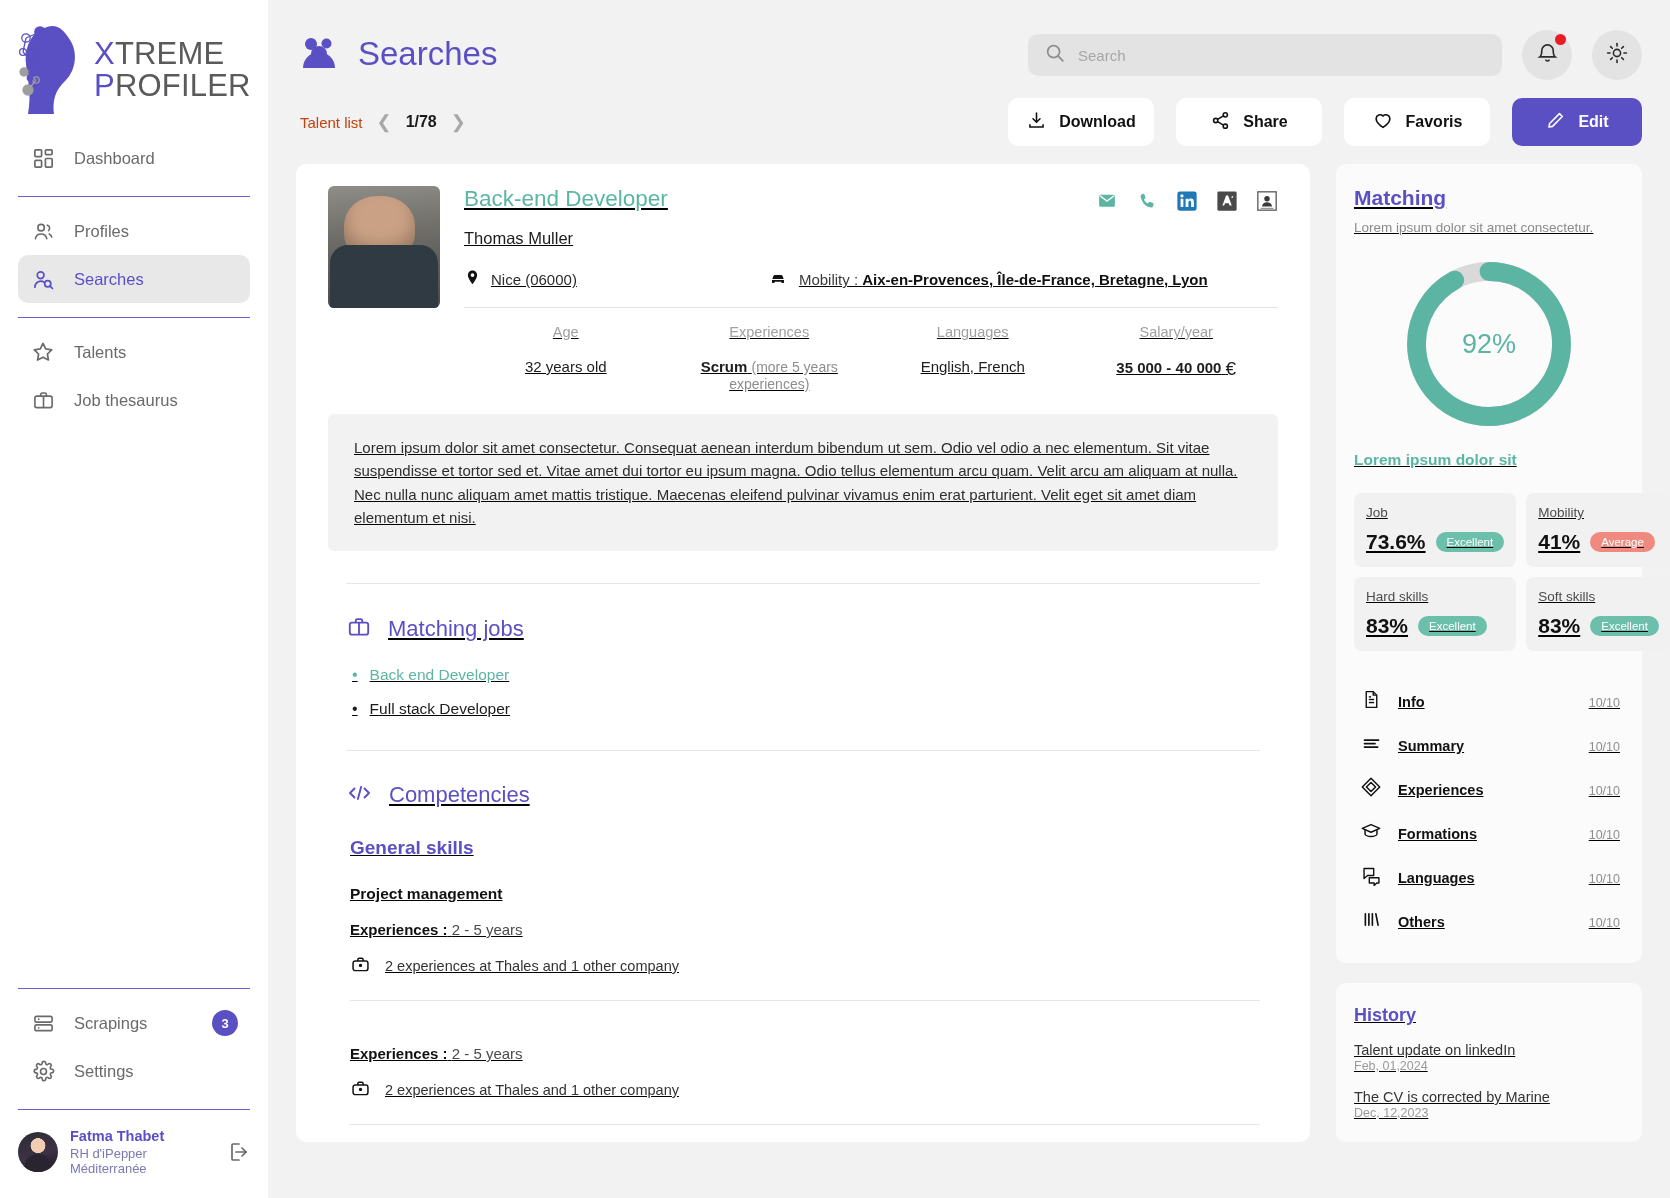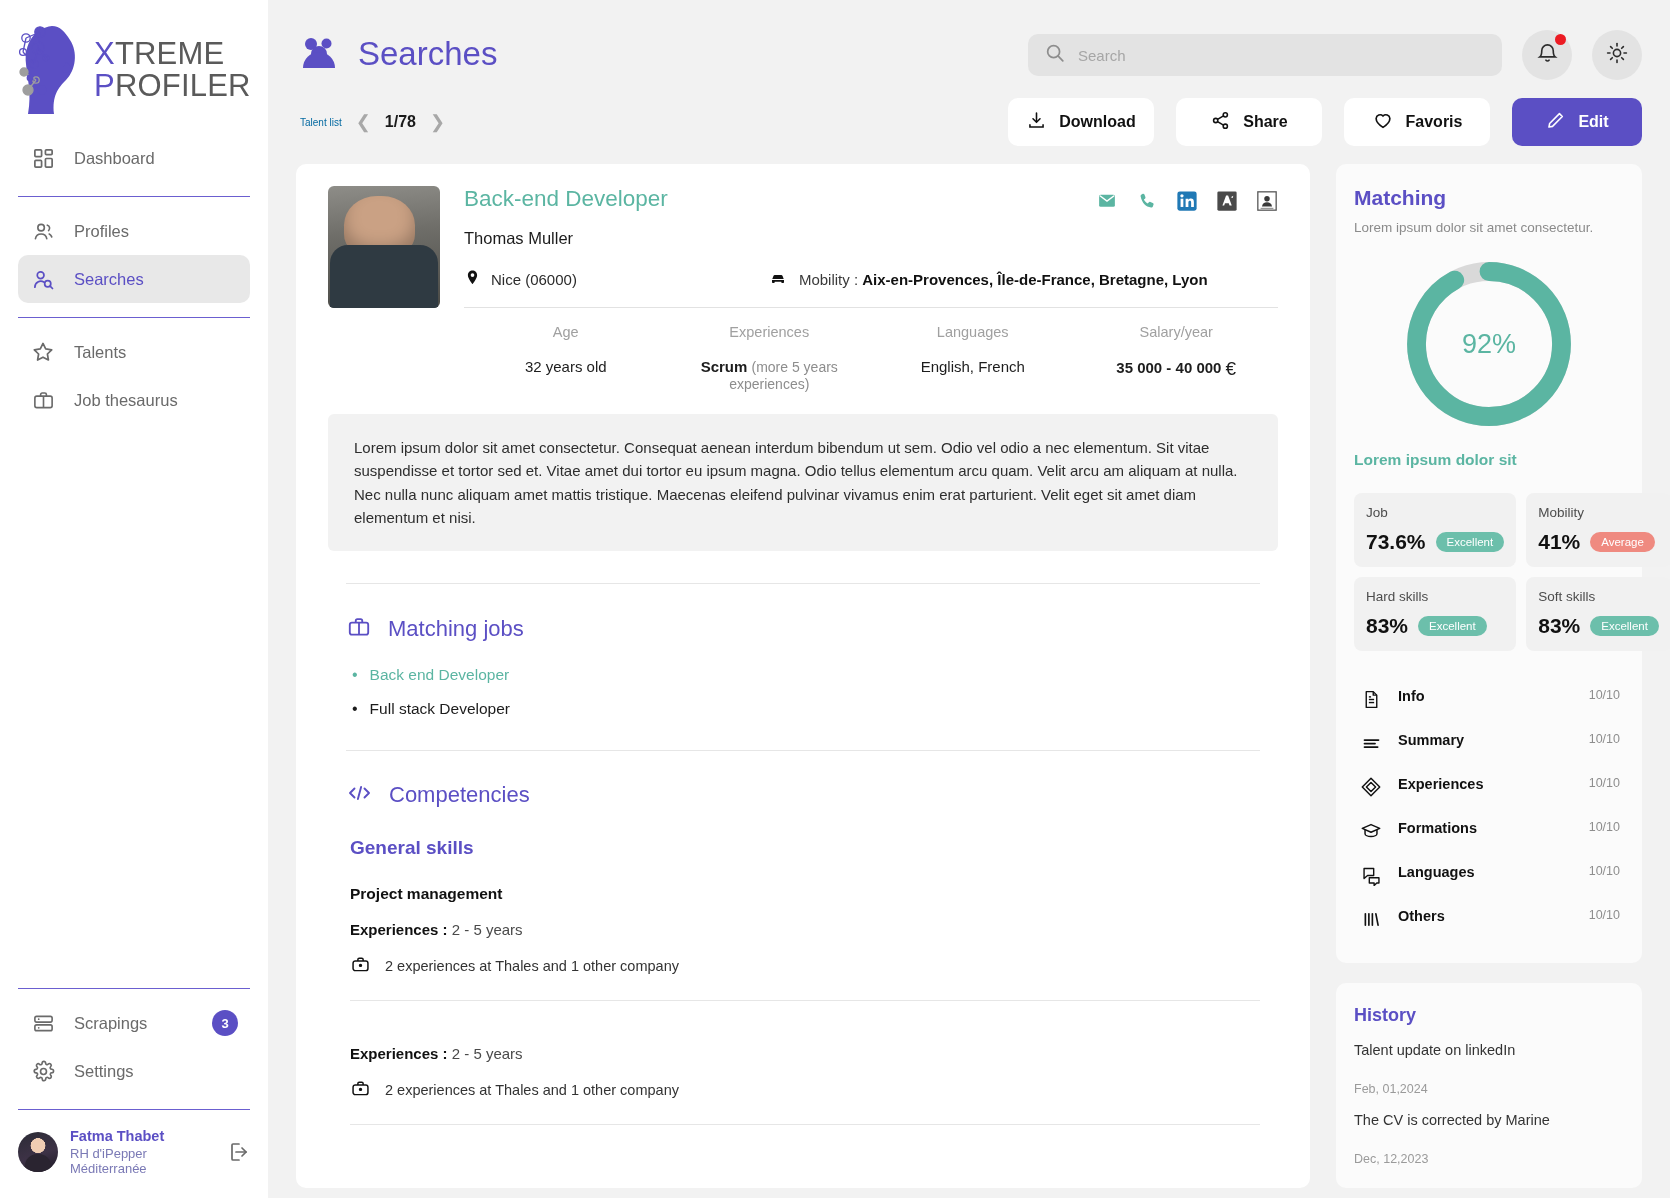--- a/index.html
+++ b/index.html
@@ -75,34 +75,34 @@
     width: 50px; height: 50px; border-radius: 50%; background: #e3e3e3;
     display: flex; align-items: center; justify-content: center; position: relative; cursor: pointer;
   }
   .notif-dot {
     position: absolute; top: 4px; right: 6px; width: 11px; height: 11px;
     border-radius: 50%; background: #ec1c24;
   }
 
   .subbar { display: flex; align-items: center; padding: 18px 28px 0 14px; }
   .breadcrumb { display: flex; align-items: center; gap: 14px; padding-left: 18px; }
-  .bc-label { font-size: 10px; color: #0369a1; cursor: pointer; }
+  .bc-label { font-size: 15px; color: #c2410c; cursor: pointer; }
   .bc-arrow { color: #a8a8a8; font-size: 18px; cursor: pointer; user-select: none; }
   .bc-count { font-size: 16px; font-weight: 700; color: #1a1a1a; }
 
   .actions { margin-left: auto; display: flex; gap: 22px; }
   .act-btn {
     height: 48px; min-width: 146px; border-radius: 10px; background: #fff; border: none;
     display: flex; align-items: center; justify-content: center; gap: 12px;
     font-size: 16px; font-weight: 700; color: #111; cursor: pointer;
     font-family: "Liberation Sans", sans-serif; padding: 0 18px;
   }
   .act-btn.primary { background: #5b4fc4; color: #fff; min-width: 130px; }
 
-  .content { display: flex; gap: 26px; padding: 18px 28px 0 28px; }
+  .content { display: flex; gap: 26px; padding: 18px 28px 0 28px; text-decoration: underline; }
 
   
   .card {
     background: #fff; border-radius: 10px; flex: 1 1 auto; padding: 22px 32px 10px 32px;
     min-width: 0;
   }
   .prof-top { display: flex; gap: 24px; }
   .photo {
     width: 112px; height: 122px; border-radius: 6px; flex: 0 0 112px; overflow: hidden;
     background: linear-gradient(175deg,#8e8d88 0%,#6f6e69 38%,#4a4a46 100%);
@@ -179,29 +179,29 @@
   .metrics { display: grid; grid-template-columns: 1fr 1fr; gap: 10px; margin-top: 24px; }
   .metric { background: #f1f1f1; border-radius: 8px; padding: 12px 12px 13px 12px; }
   .metric-label { font-size: 13.5px; color: #4c4c4c; }
   .metric-row { display: flex; align-items: center; gap: 10px; margin-top: 10px; }
   .metric-val { font-size: 21px; font-weight: 700; color: #111; }
   .pill { font-size: 11.5px; color: #fff; border-radius: 999px; padding: 4px 11px; white-space: nowrap; }
   .pill.excellent { background: #6cbfab; }
   .pill.average { background: #ef8a80; }
 
   .score-list { margin-top: 26px; }
-  .score-row { display: flex; align-items: flex-start; gap: 16px; padding: 11px 4px 11px 6px; cursor: pointer; }
+  .score-row { display: flex; align-items: flex-end; gap: 16px; padding: 11px 4px 11px 6px; cursor: pointer; }
   .score-ico { width: 22px; height: 22px; flex: 0 0 22px; display: flex; align-items: center; justify-content: center; }
   .score-name { font-size: 14.5px; color: #111; font-weight: 700; }
   .score-val { margin-left: auto; font-size: 12.5px; color: #8e8e8e; }
 
   .hist-title { font-size: 18px; color: #5b4fc4; font-weight: 700; }
   .hist-item { margin-top: 16px; }
   .hist-text { font-size: 14.5px; color: #333; }
-  .hist-date { font-size: 12.5px; color: #9a9a9a; margin-top: 24px; }
+  .hist-date { font-size: 12.5px; color: #9a9a9a; margin-top: 1px; }
 </style>
 </head>
 <body>
 
 <div class="app">
 
   <aside class="sidebar">
 
     <div class="logo-wrap">
       <div class="logo-mark">

